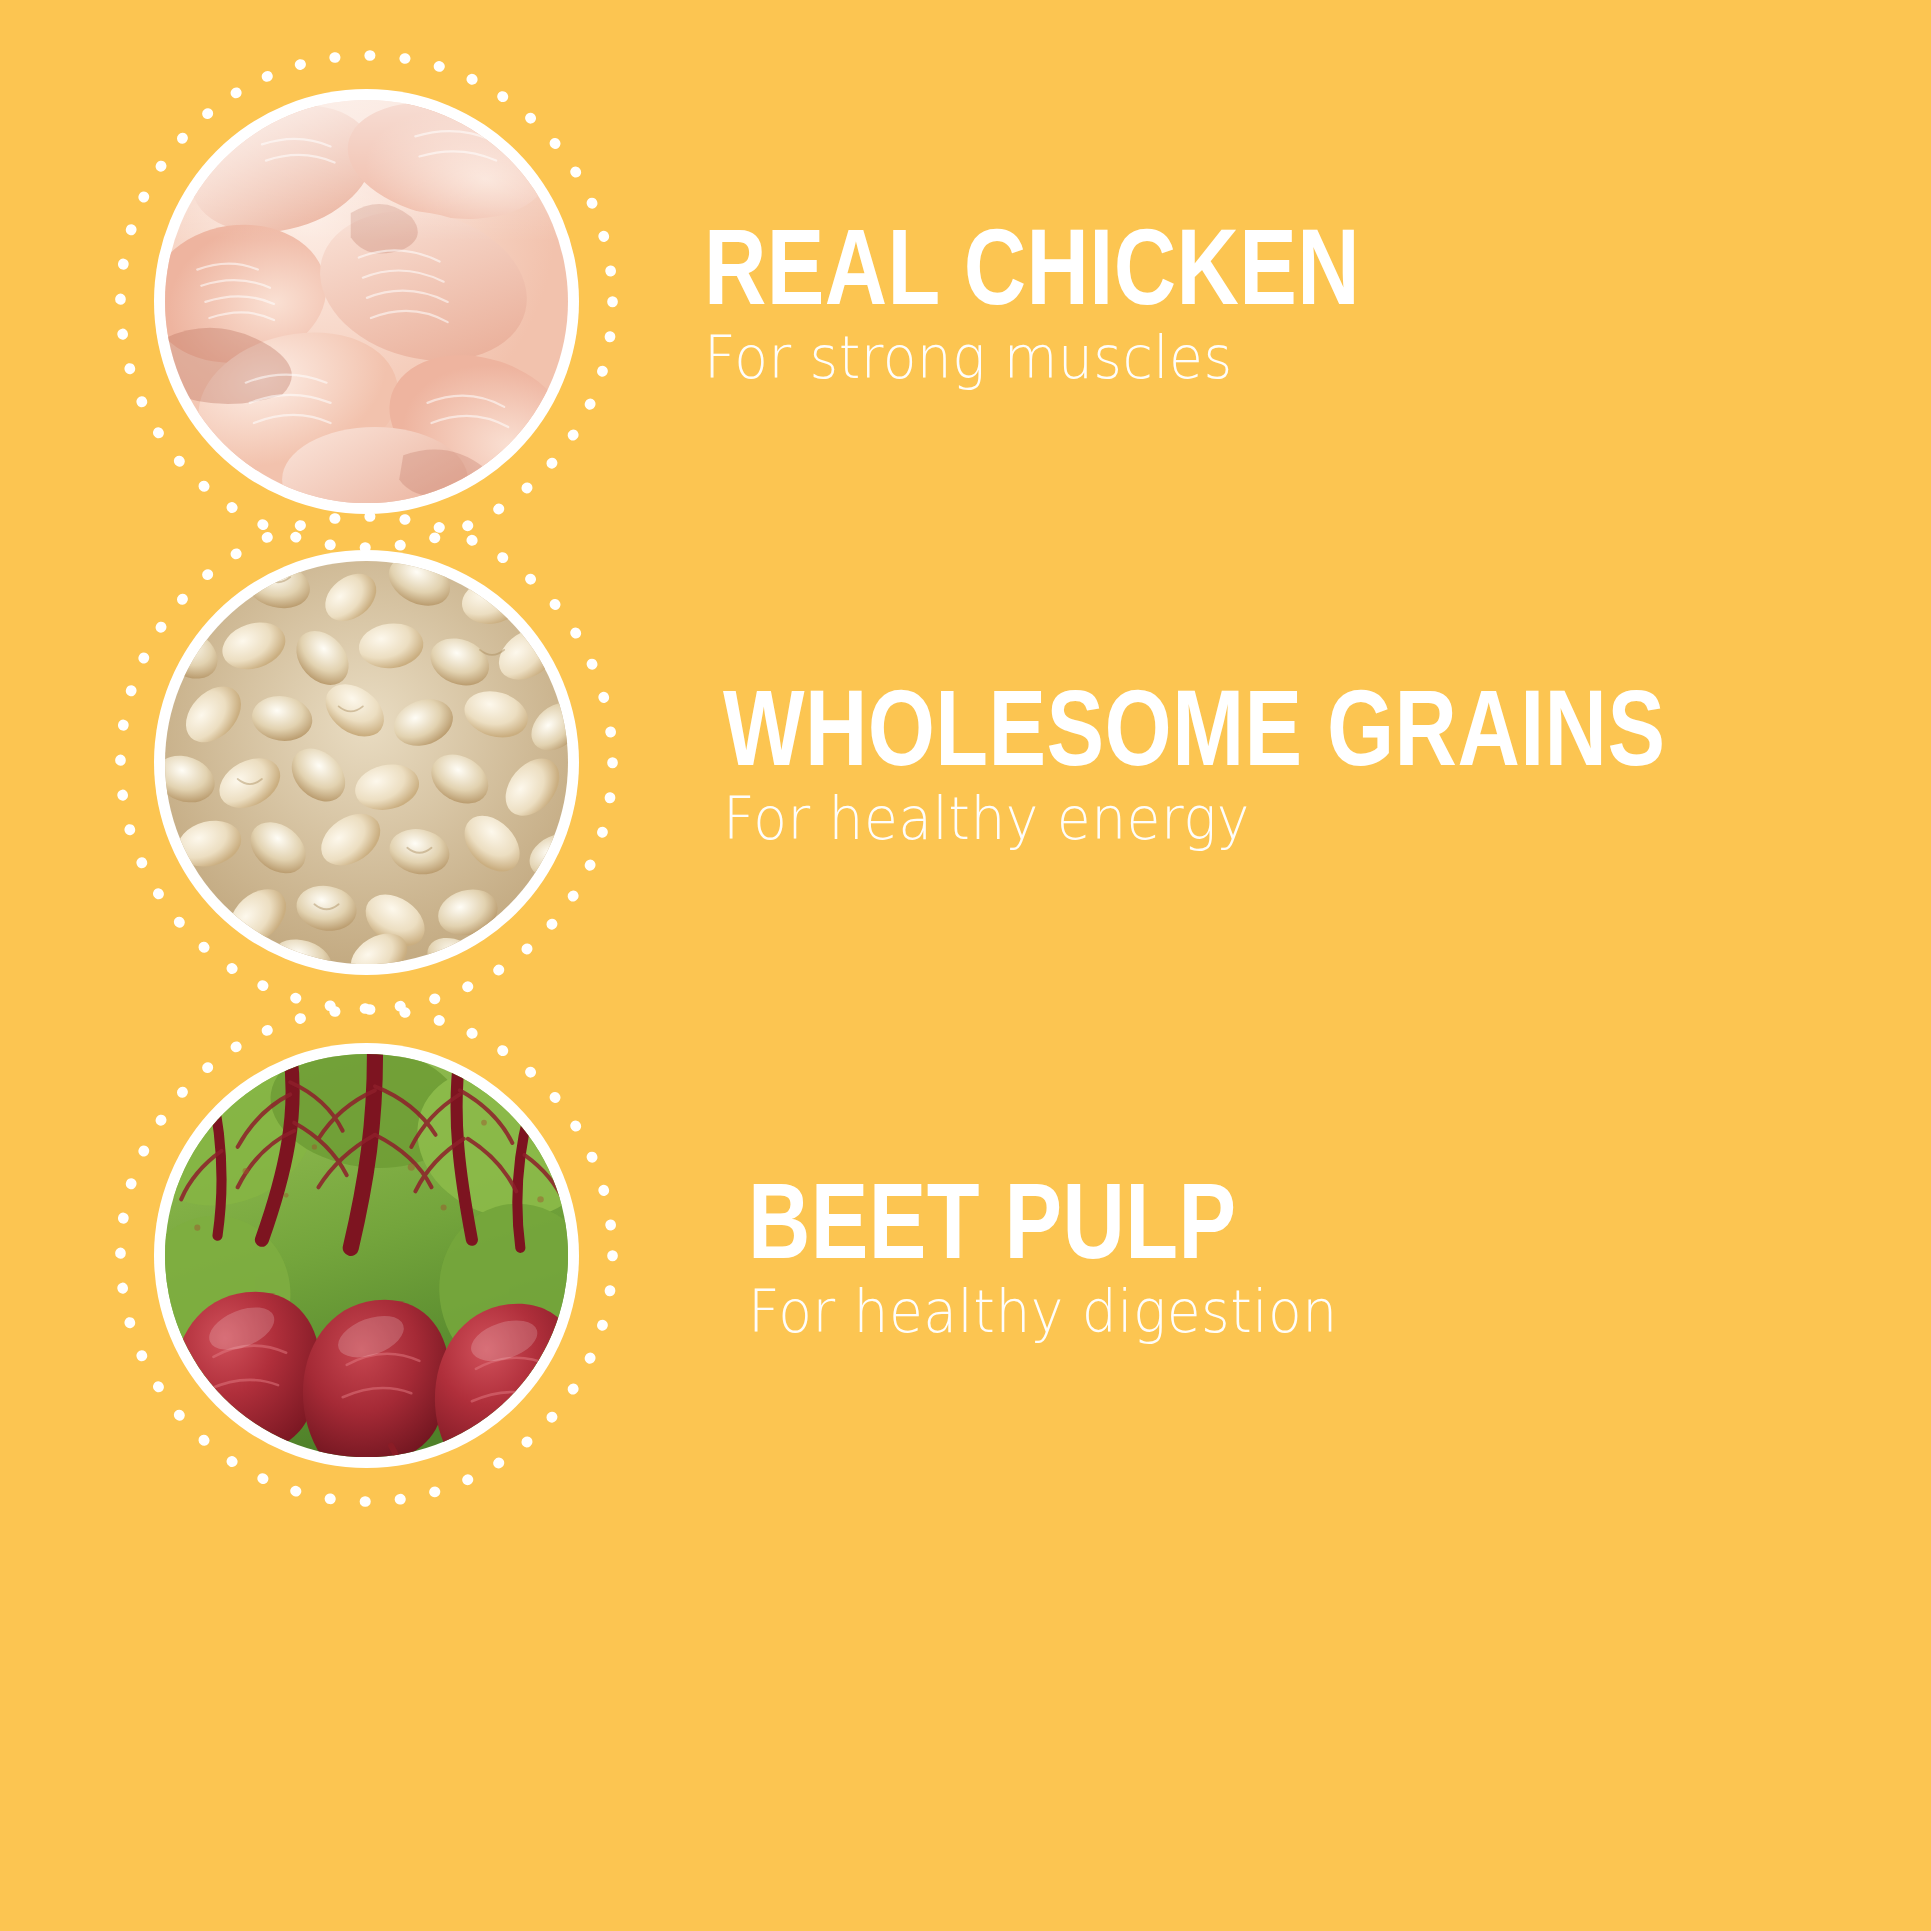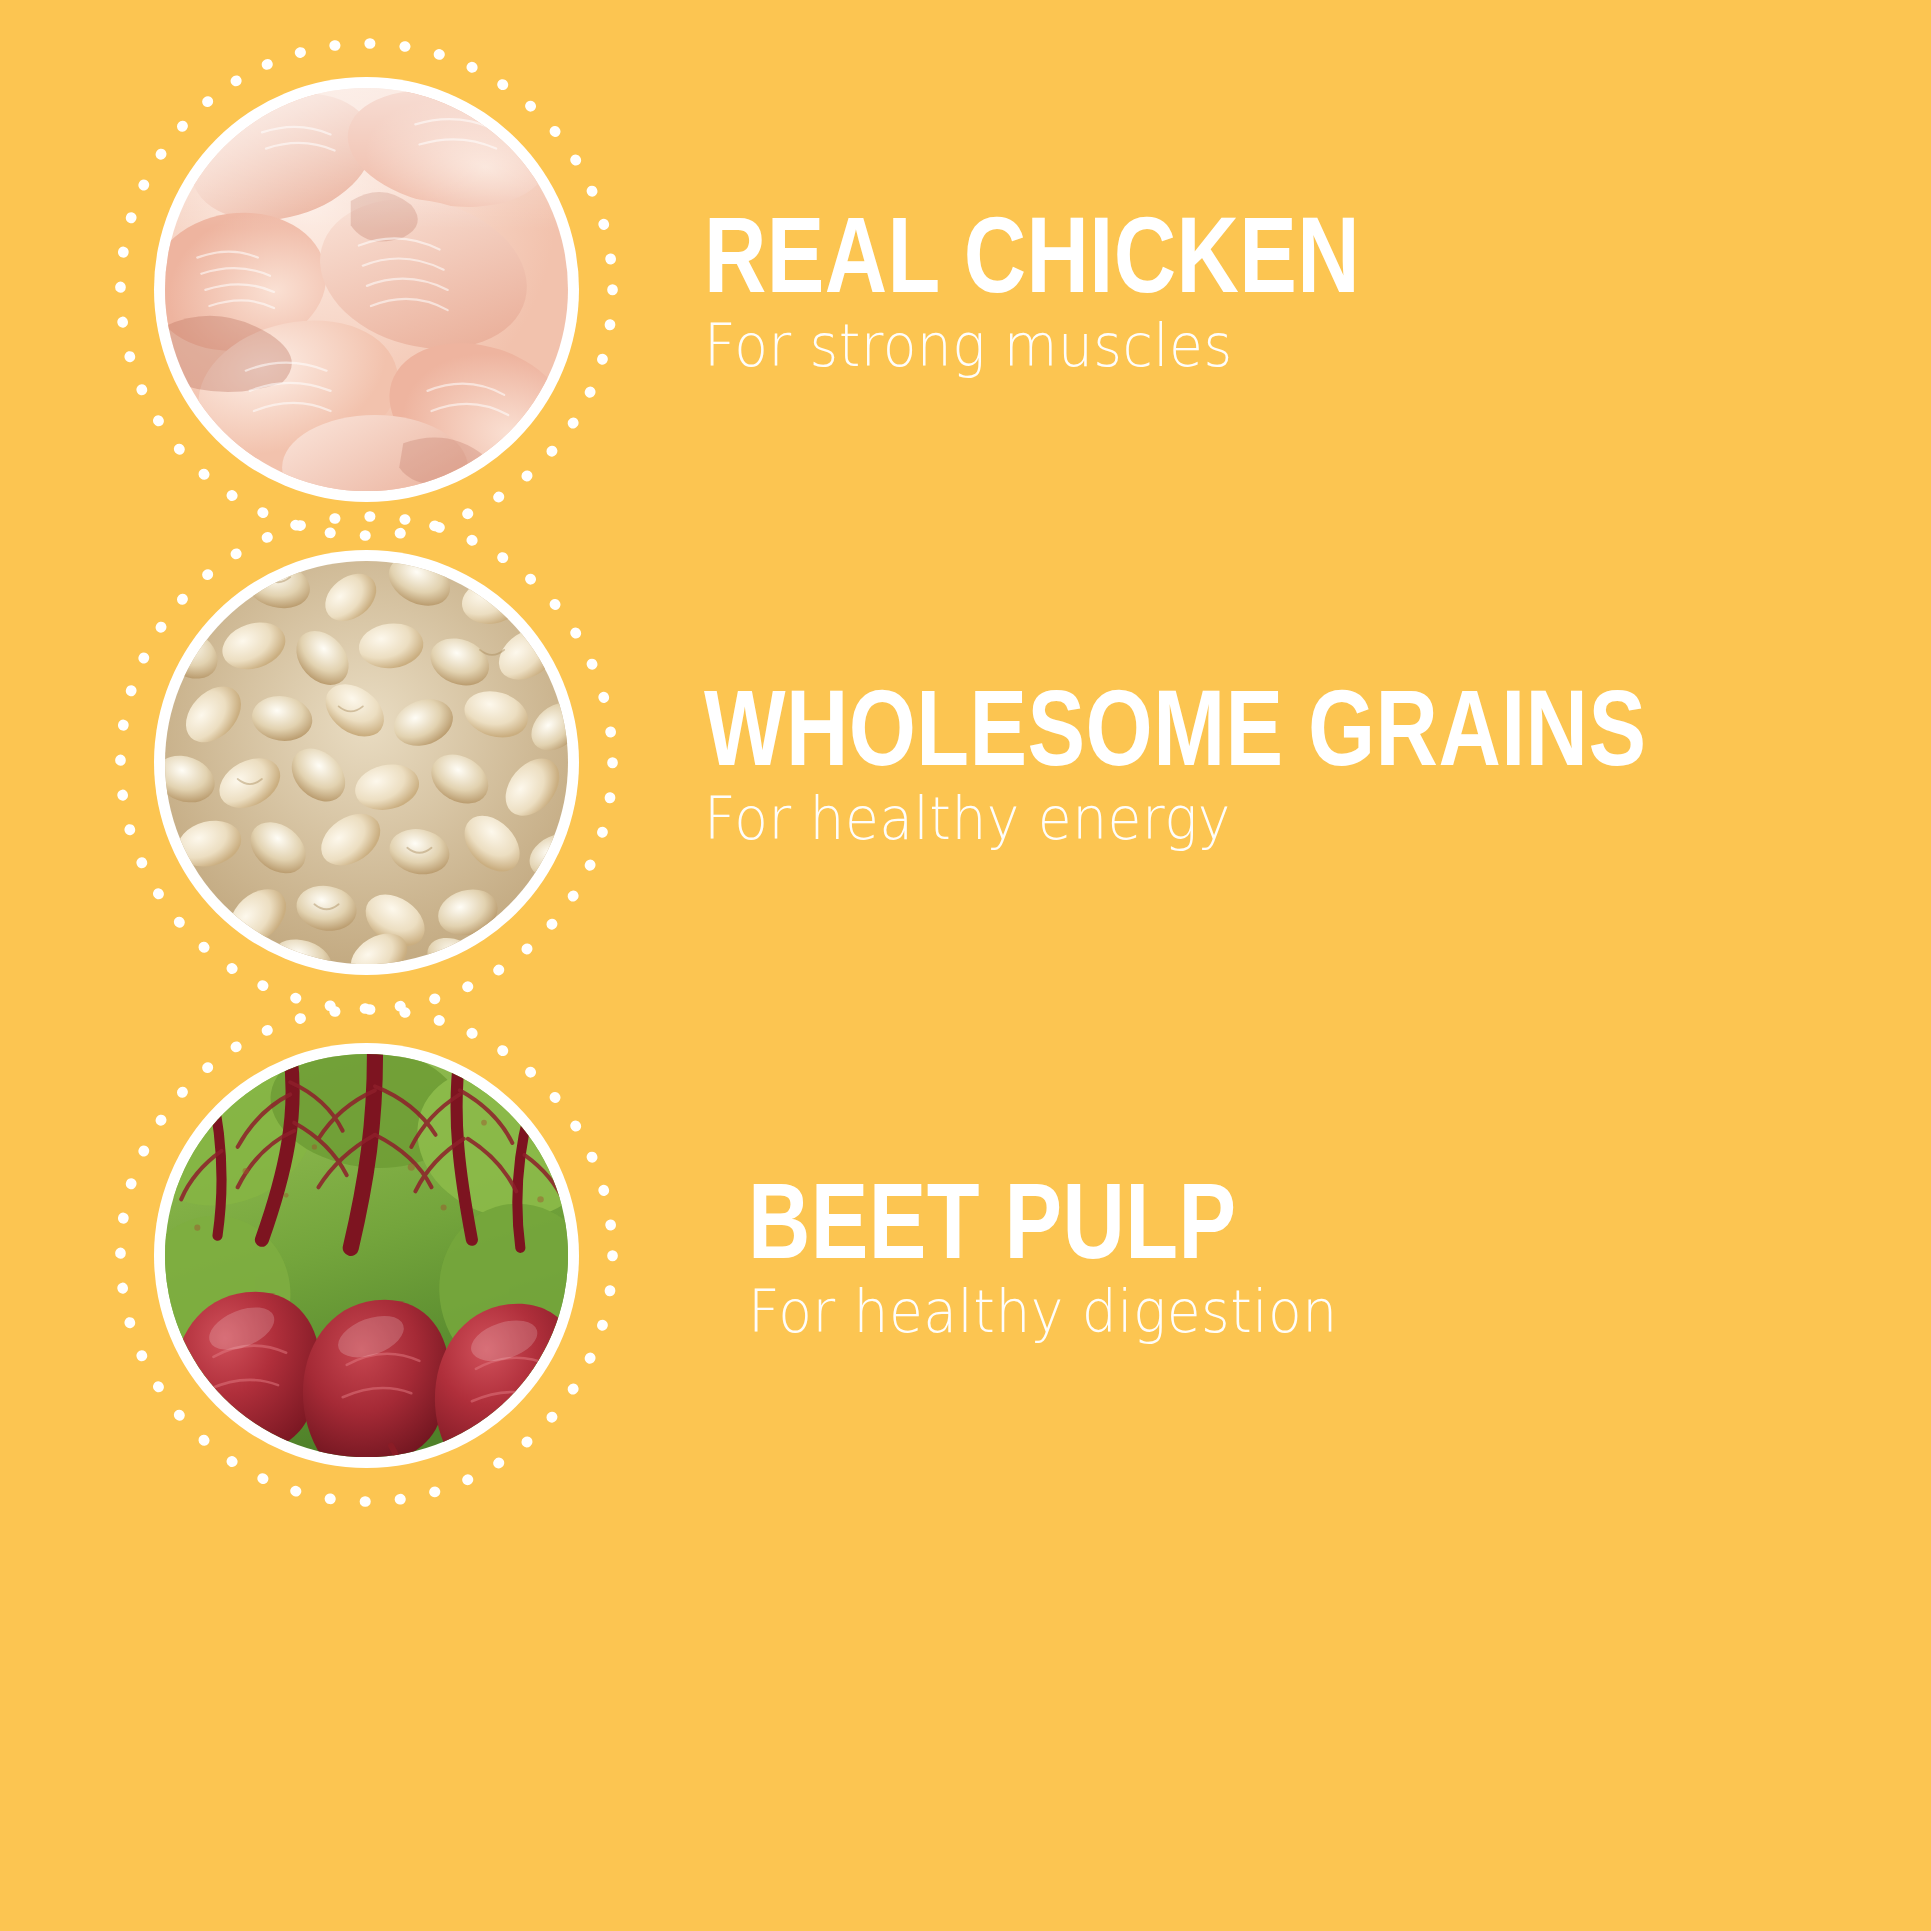--- a/index.html
+++ b/index.html
@@ -23,22 +23,22 @@
 
   
   .row {
     position: absolute;
     left: 0;
     width: 1931px;
     height: 579px;
     display: flex;
     align-items: center;
   }
-  .row-1 { top: 0px; }
-  .row-2 { top: 473px; }
+  .row-1 { top: 12px; }
+  .row-2 { top: 473px; gap: 19px; }
   .row-3 { top: 966px; gap: 44px; }
 
   
   .medallion {
     position: relative;
     width: 521px;
     height: 521px;
     margin-left: 106px;
     flex: 0 0 521px;
   }

